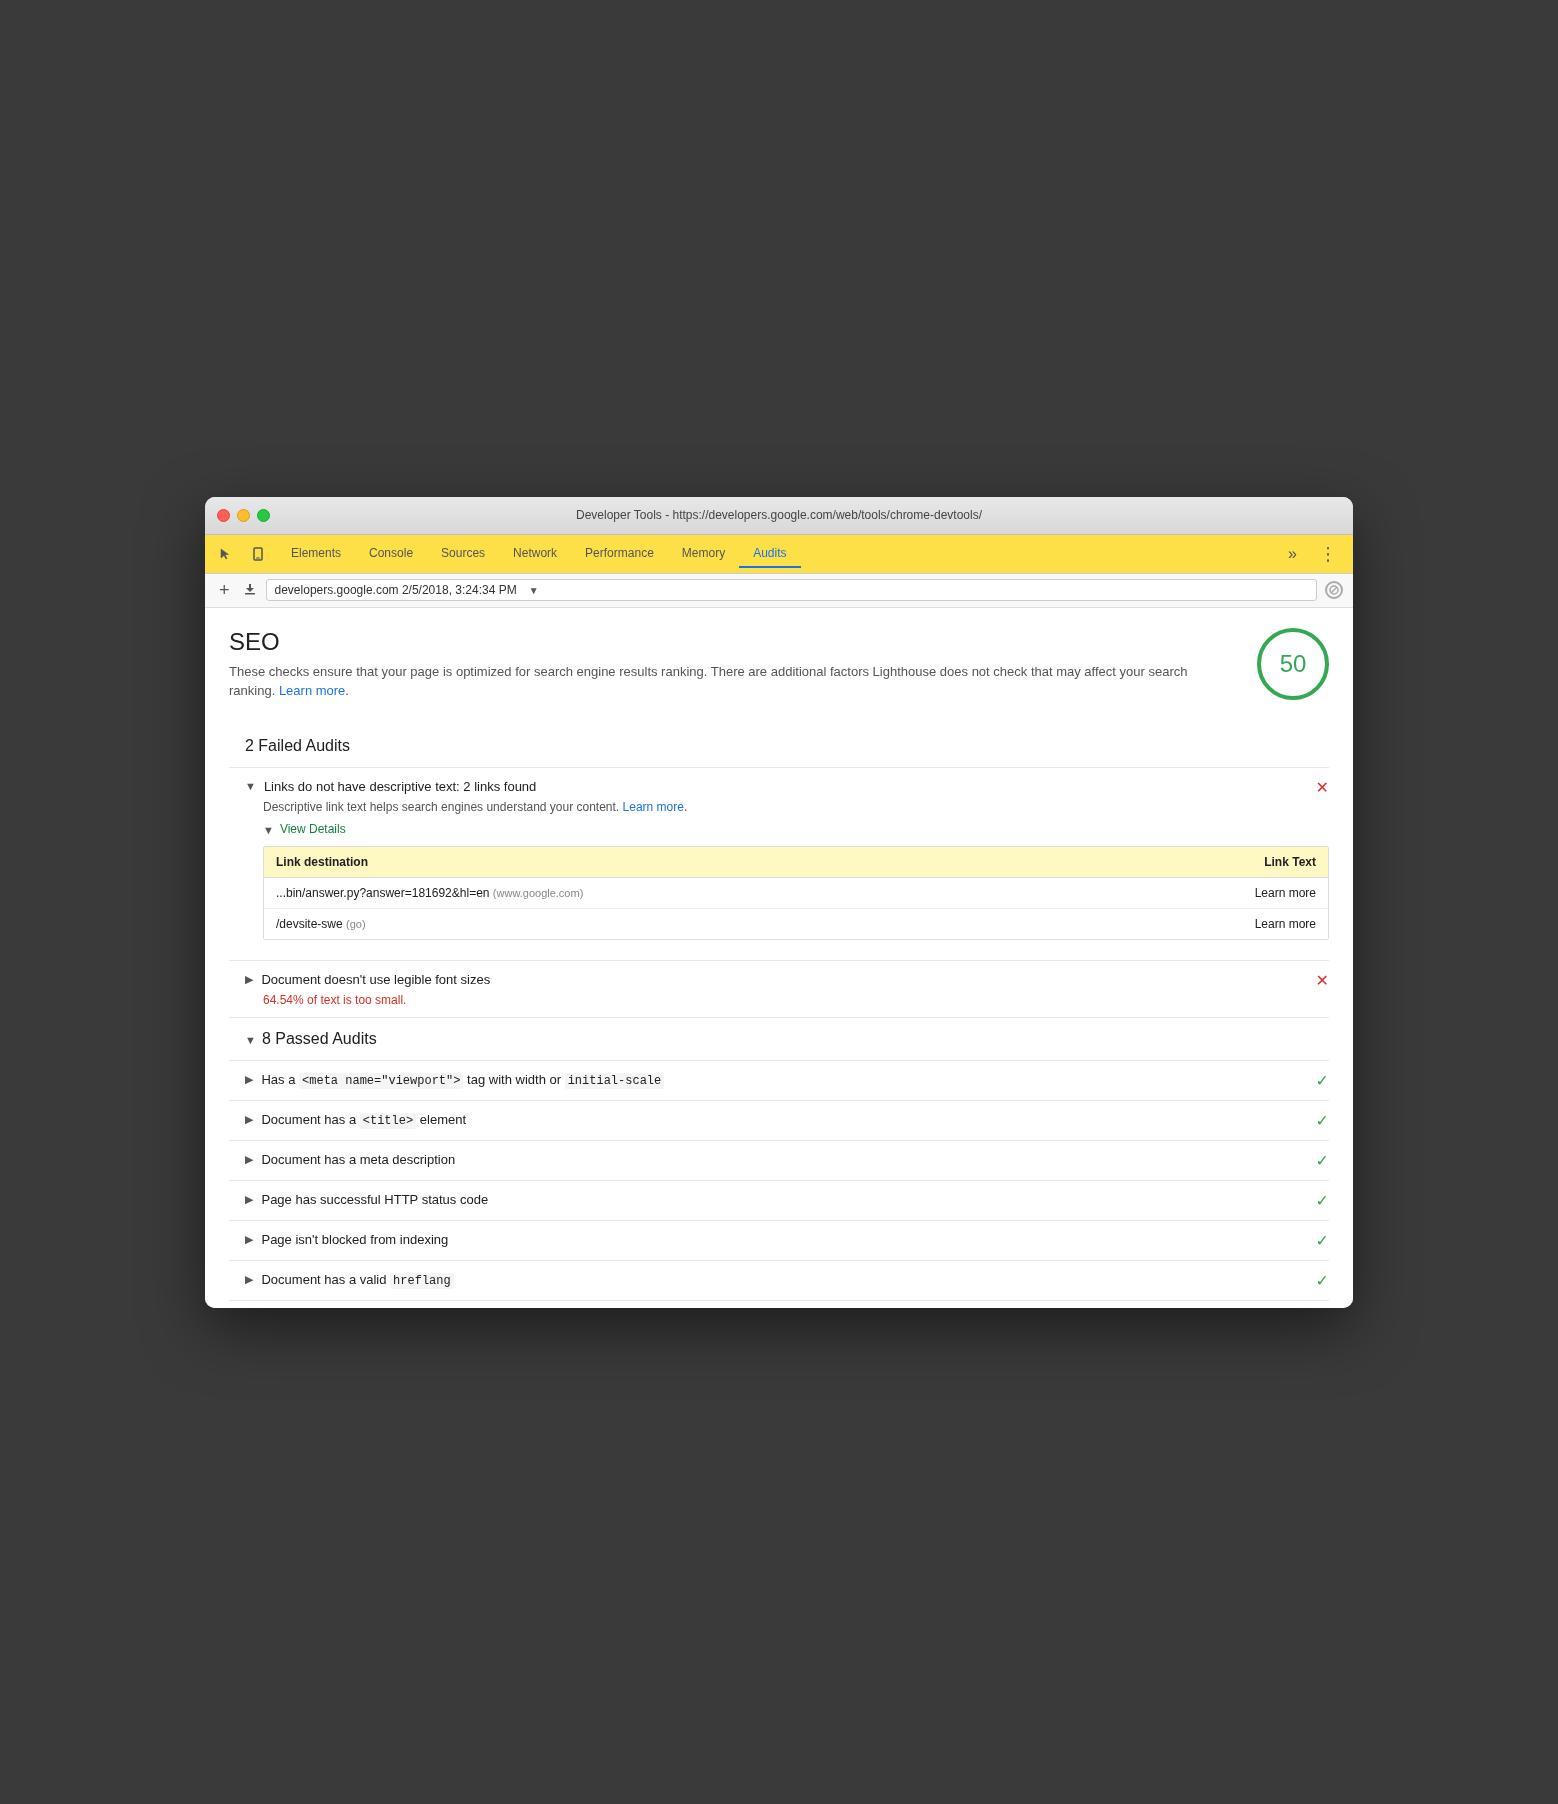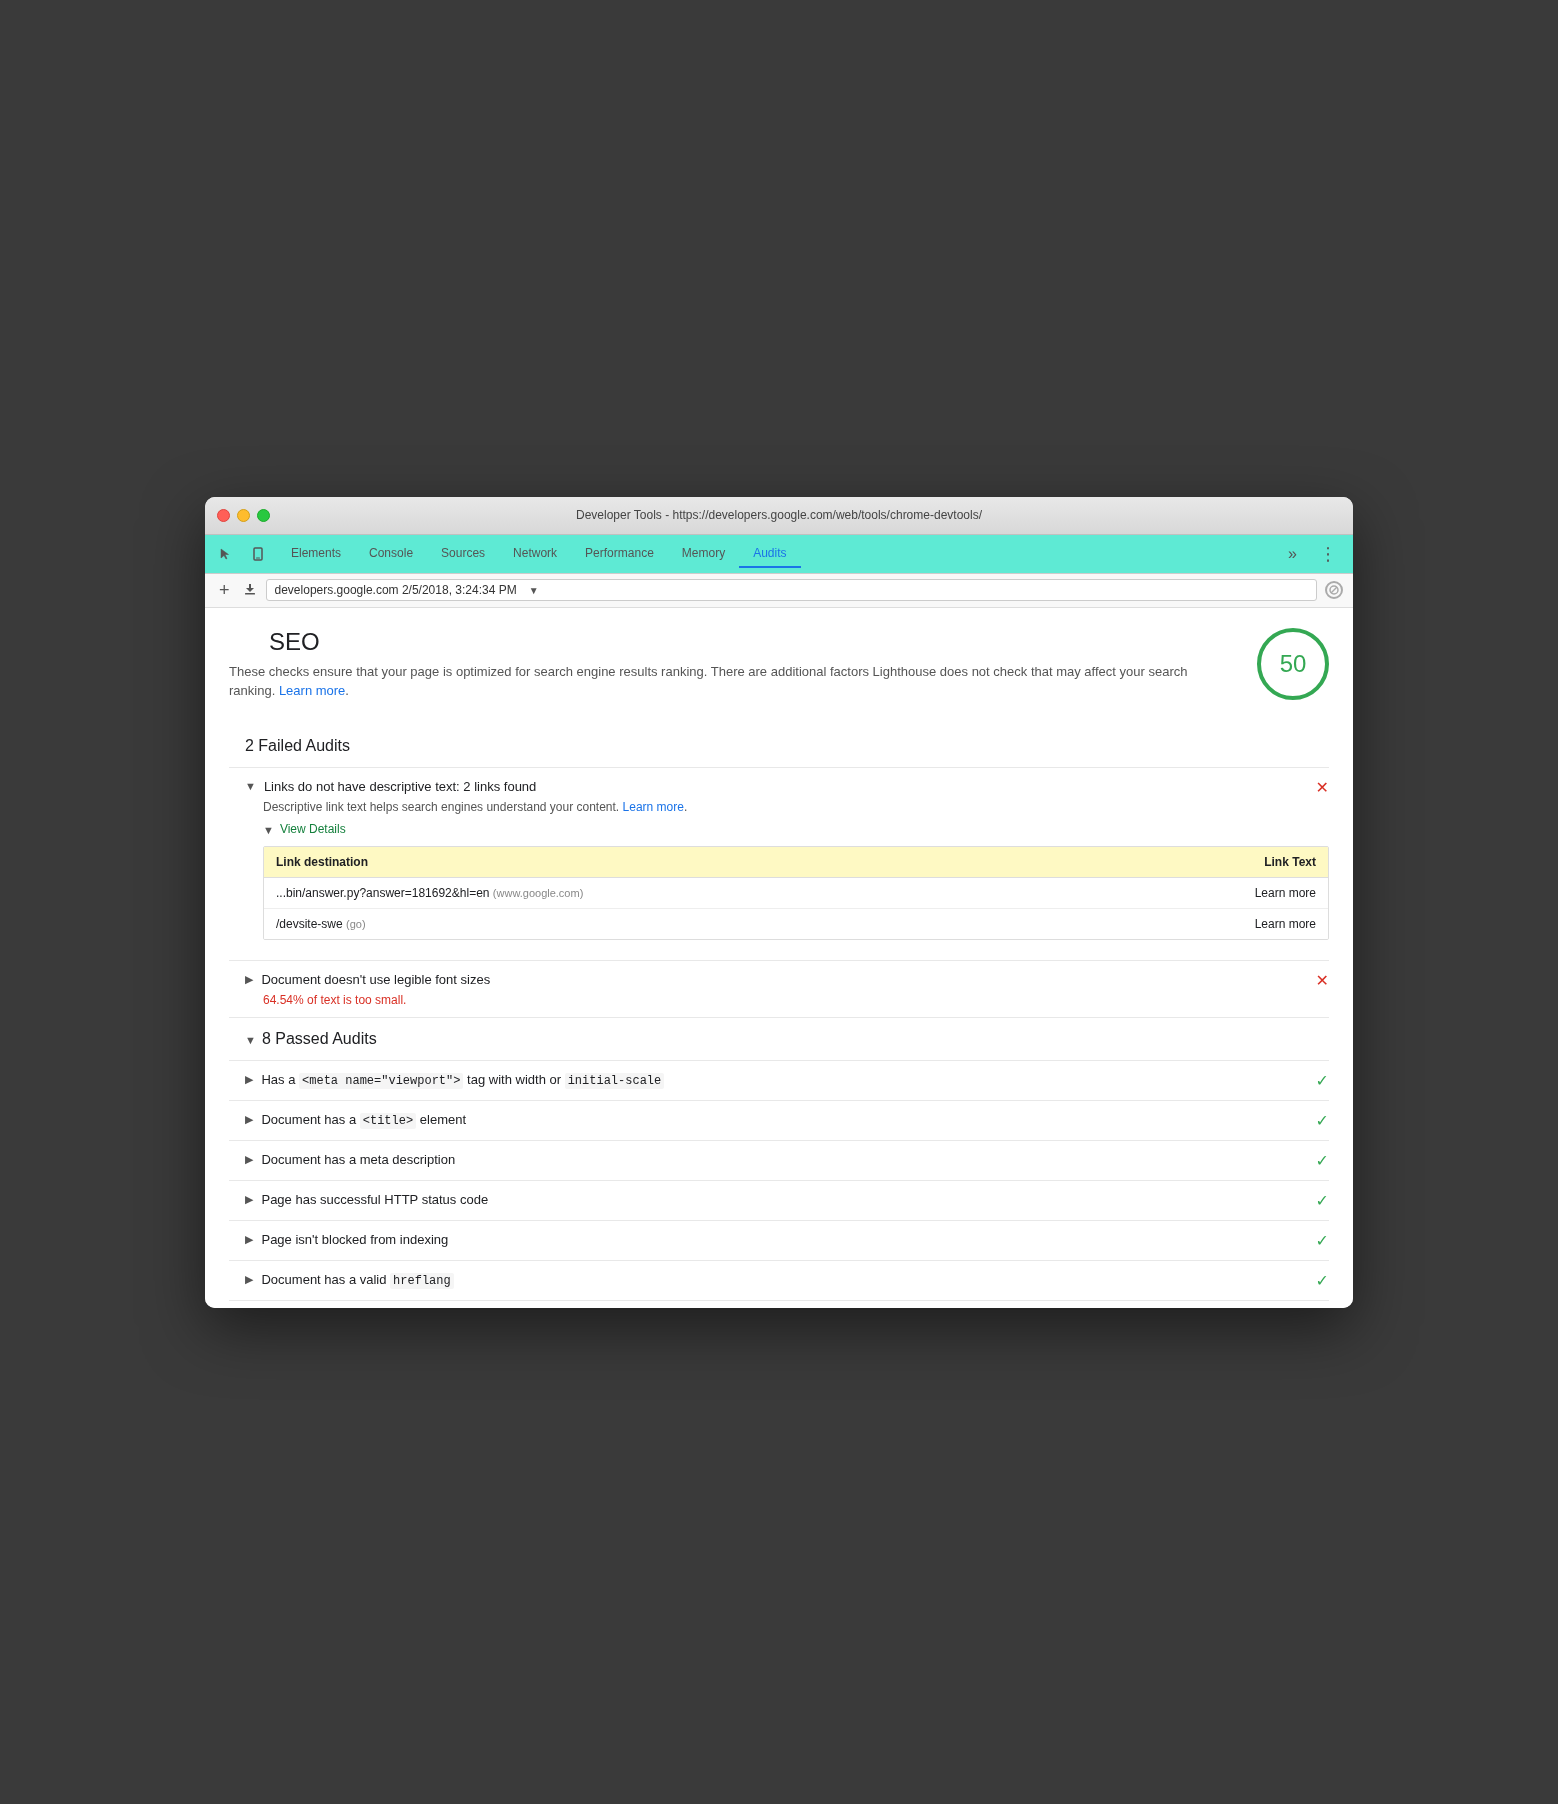--- a/index.html
+++ b/index.html
@@ -45,21 +45,21 @@
     .titlebar-title {
       position: absolute;
       left: 50%;
       transform: translateX(-50%);
       font-size: 12px;
       color: #444;
       white-space: nowrap;
     }
     
     .toolbar {
-      background: #5eead4;
+      background: #fde047;
       border-bottom: 1px solid #ccc;
       display: flex;
       align-items: center;
       padding: 4px 8px;
       gap: 6px;
     }
     .toolbar-icon-btn {
       width: 26px;
       height: 26px;
       display: flex;
@@ -160,21 +160,20 @@
       justify-content: space-between;
       align-items: flex-start;
       margin-bottom: 24px;
     }
     .seo-title-block { flex: 1; padding-right: 20px; }
     .seo-title {
       font-size: 24px;
       font-weight: 400;
       color: #202124;
       margin-bottom: 6px;
-      margin-left: 40px;
     }
     .seo-desc {
       font-size: 13px;
       color: #555;
       line-height: 1.5;
     }
     .seo-desc a { color: #1a73e8; text-decoration: none; }
     .score-circle {
       width: 72px;
       height: 72px;

